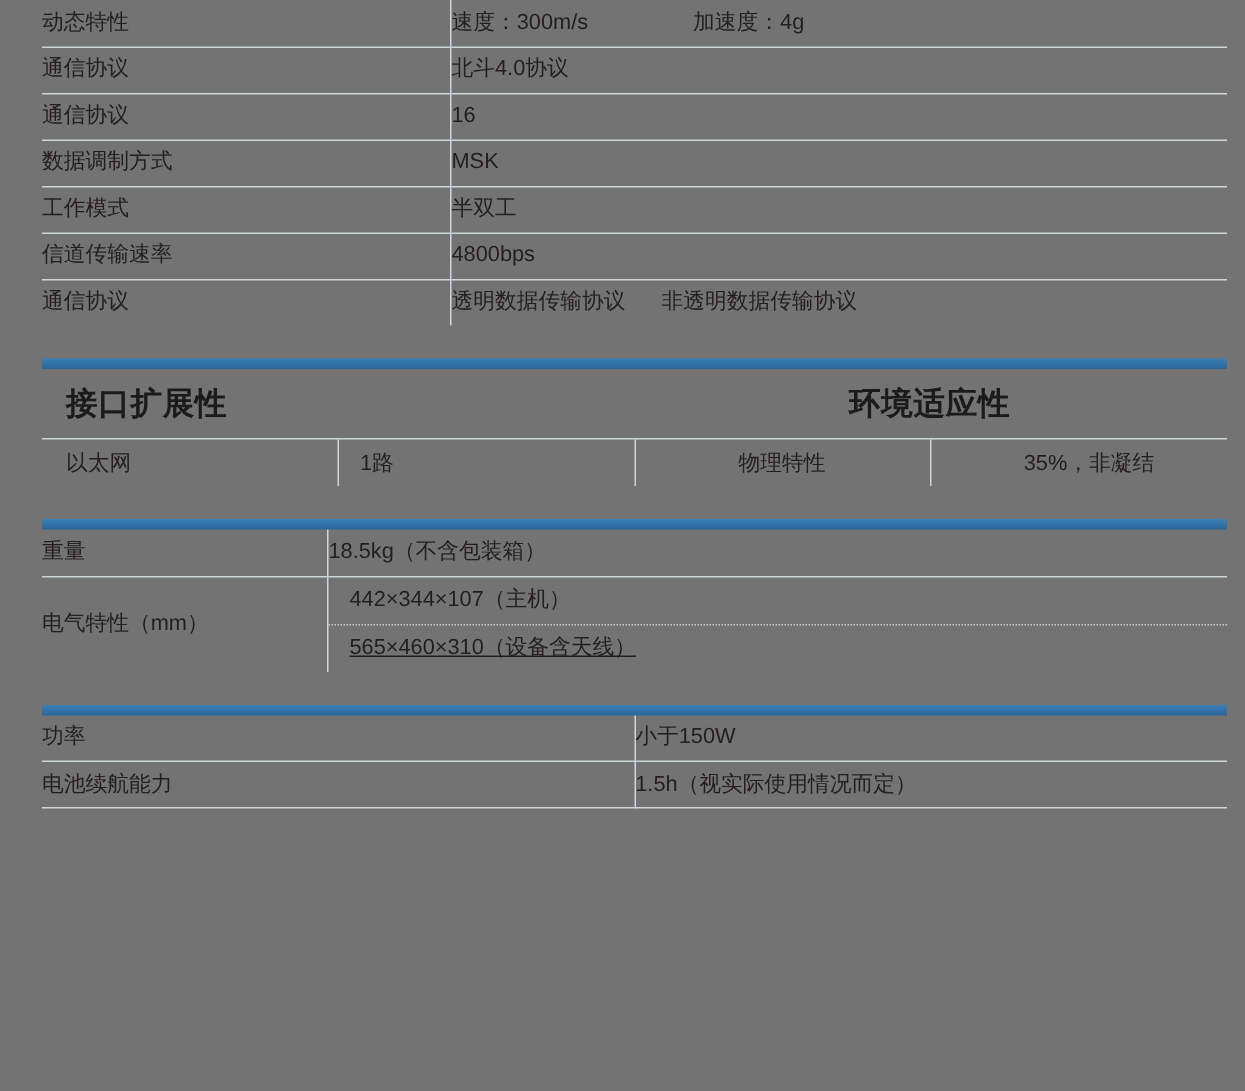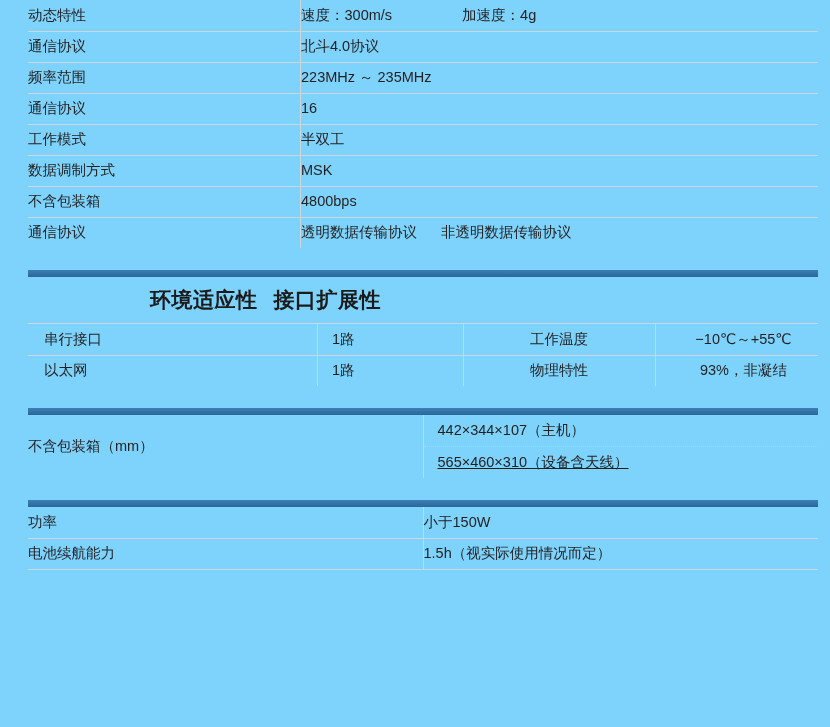--- a/index.html
+++ b/index.html
@@ -12,21 +12,21 @@
     height: 727px;
     font-family: "Liberation Sans", "DejaVu Sans", sans-serif;
     color: #231f20;
     font-size: 14.5px;
     overflow: hidden;
   }
   .page {
     position: relative;
     width: 830px;
     height: 727px;
-    background: #7dd3fc;
+    background: #737373;
   }
 
   
   .spec-table {
     width: 790px;
     margin: 0 0 0 28px;
     border-collapse: collapse;
     table-layout: fixed;
   }
   .spec-table tr {
@@ -158,81 +158,75 @@
       <td class="label-cell" style="width:272px">动态特性</td>
       <td class="value-cell">
         <span class="value-sub">速度：300m/s</span><span class="value-gap"></span><span class="value-sub">加速度：4g</span>
       </td>
     </tr>
     <tr>
       <td class="label-cell">通信协议</td>
       <td class="value-cell">北斗4.0协议</td>
     </tr>
     <tr>
-      <td class="label-cell">频率范围</td>
-      <td class="value-cell">223MHz ～ 235MHz</td>
-    </tr>
-    <tr>
       <td class="label-cell">通信协议</td>
       <td class="value-cell">16</td>
     </tr>
     <tr>
+      <td class="label-cell">数据调制方式</td>
+      <td class="value-cell">MSK</td>
+    </tr>
+    <tr>
       <td class="label-cell">工作模式</td>
       <td class="value-cell">半双工</td>
     </tr>
     <tr>
-      <td class="label-cell">数据调制方式</td>
-      <td class="value-cell">MSK</td>
-    </tr>
-    <tr>
-      <td class="label-cell">不含包装箱</td>
+      <td class="label-cell">信道传输速率</td>
       <td class="value-cell">4800bps</td>
     </tr>
     <tr>
       <td class="label-cell no-bottom">通信协议</td>
       <td class="value-cell no-bottom">
         <span class="value-sub">透明数据传输协议</span><span class="value-gap-sm"></span><span class="value-sub">非透明数据传输协议</span>
       </td>
     </tr>
   </tbody>
     </table>
 
   <div class="gap-lg"></div>
 
   <div class="section-band"></div>
   <div class="section-title-row">
+    <div class="section-title" style="width:400px">接口扩展性</div>
     <div class="section-title second">环境适应性</div>
-    <div class="section-title" style="width:400px">接口扩展性</div>
   </div>
 
   <table class="pair-table">
     <tbody>
-        <tr>
-      <td class="pair-label" style="width:272px">串行接口</td>
-      <td class="pair-value" style="width:130px">1路</td>
-      <td class="pair-label2" style="width:190px">工作温度</td>
-      <td class="pair-value2">−10℃～+55℃</td>
-    </tr>
     <tr>
       <td class="pair-label no-bottom">以太网</td>
       <td class="pair-value no-bottom">1路</td>
       <td class="pair-label2 no-bottom">物理特性</td>
-      <td class="pair-value2 no-bottom">93%，非凝结</td>
+      <td class="pair-value2 no-bottom">35%，非凝结</td>
     </tr>
   </tbody>
     </table>
 
   <div class="gap-lg"></div>
 
   <div class="section-band"></div>
 
   <table class="spec-table">
     <tbody>
-    <tr>
-      <td class="merged-label no-bottom">不含包装箱（mm）</td>
+        <tr>
+      <td class="label-cell" style="width:190px">重量</td>
+      <td class="value-cell">18.5kg（不含包装箱）</td>
+    </tr>
+    <tr>
+      <td class="merged-label no-bottom">电气特性（mm）</td>
       <td class="stack-cell no-bottom">
         <div class="line">442×344×107（主机）</div>
         <div class="line">565×460×310（设备含天线）</div>
       </td>
     </tr>
   </tbody>
     </table>
 
   <div class="gap-lg"></div>
 

